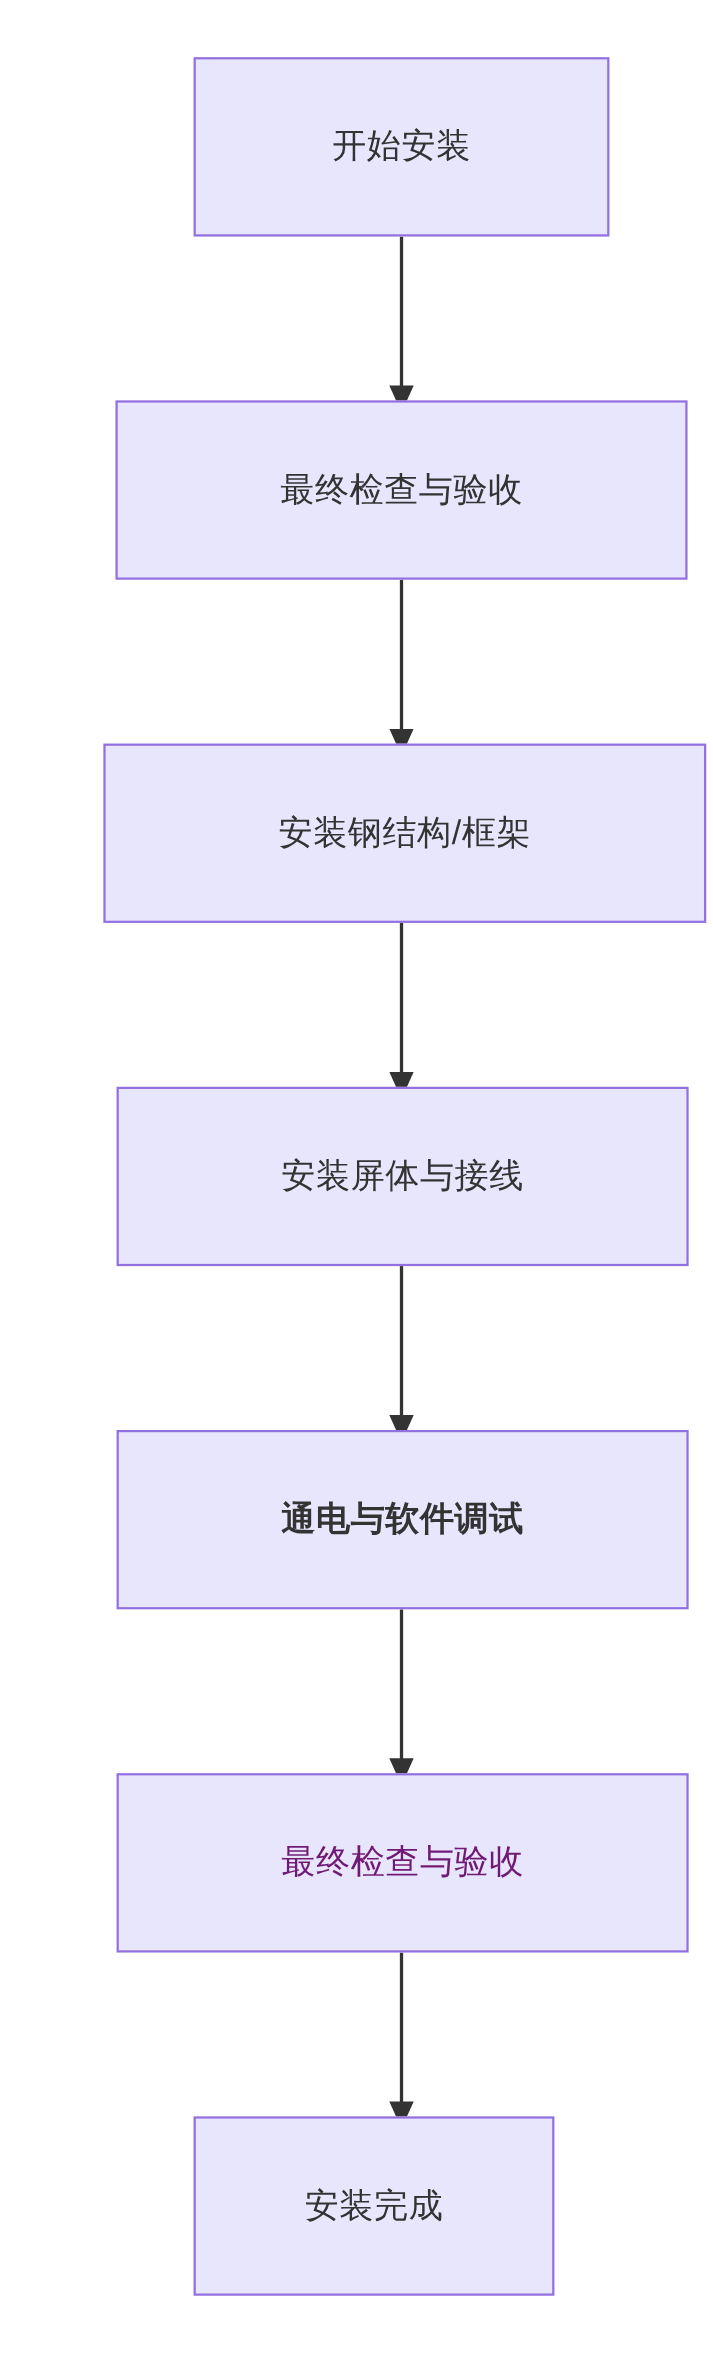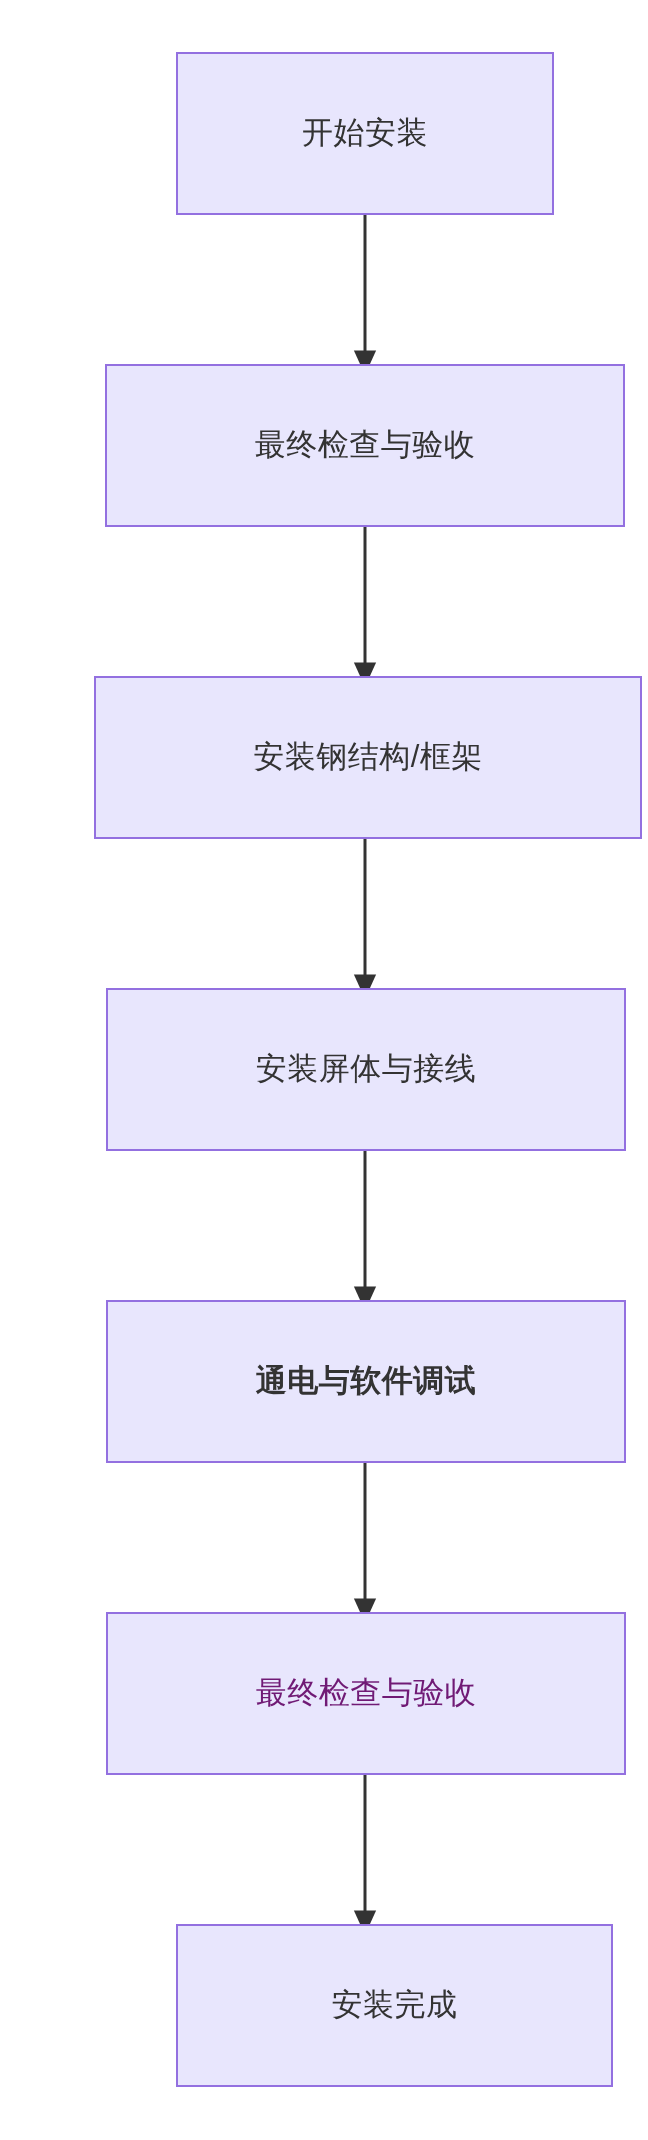--- a/index.html
+++ b/index.html
@@ -85,17 +85,17 @@
   </div>
 
   <div class="node" style="left: 64px; top: 1300px; width: 520px; height: 163px; background: rgb(232, 230, 253); border-color: rgb(147, 112, 224); border-width: 2px;">
     <span class="node-label" style="color: rgb(51, 51, 51); font-weight: bold;">通电与软件调试</span>
   </div>
 
   <div class="node" style="left: 64px; top: 1612px; width: 520px; height: 163px; background: rgb(232, 230, 253); border-color: rgb(147, 112, 224); border-width: 2px;">
     <span class="node-label" style="color: #701a75;">最终检查与验收</span>
   </div>
 
-  <div class="node" style="left: 134px; top: 1924px; width: 437px; height: 163px; background: rgb(232, 230, 253); border-color: rgb(147, 112, 224); border-width: 2px;">
+  <div class="node" style="left: 134px; top: 1924px; width: 328px; height: 163px; background: rgb(232, 230, 253); border-color: rgb(147, 112, 224); border-width: 2px;">
     <span class="node-label" style="color: rgb(51, 51, 51);">安装完成</span>
   </div>
 
 </div>
 
 </body></html>

